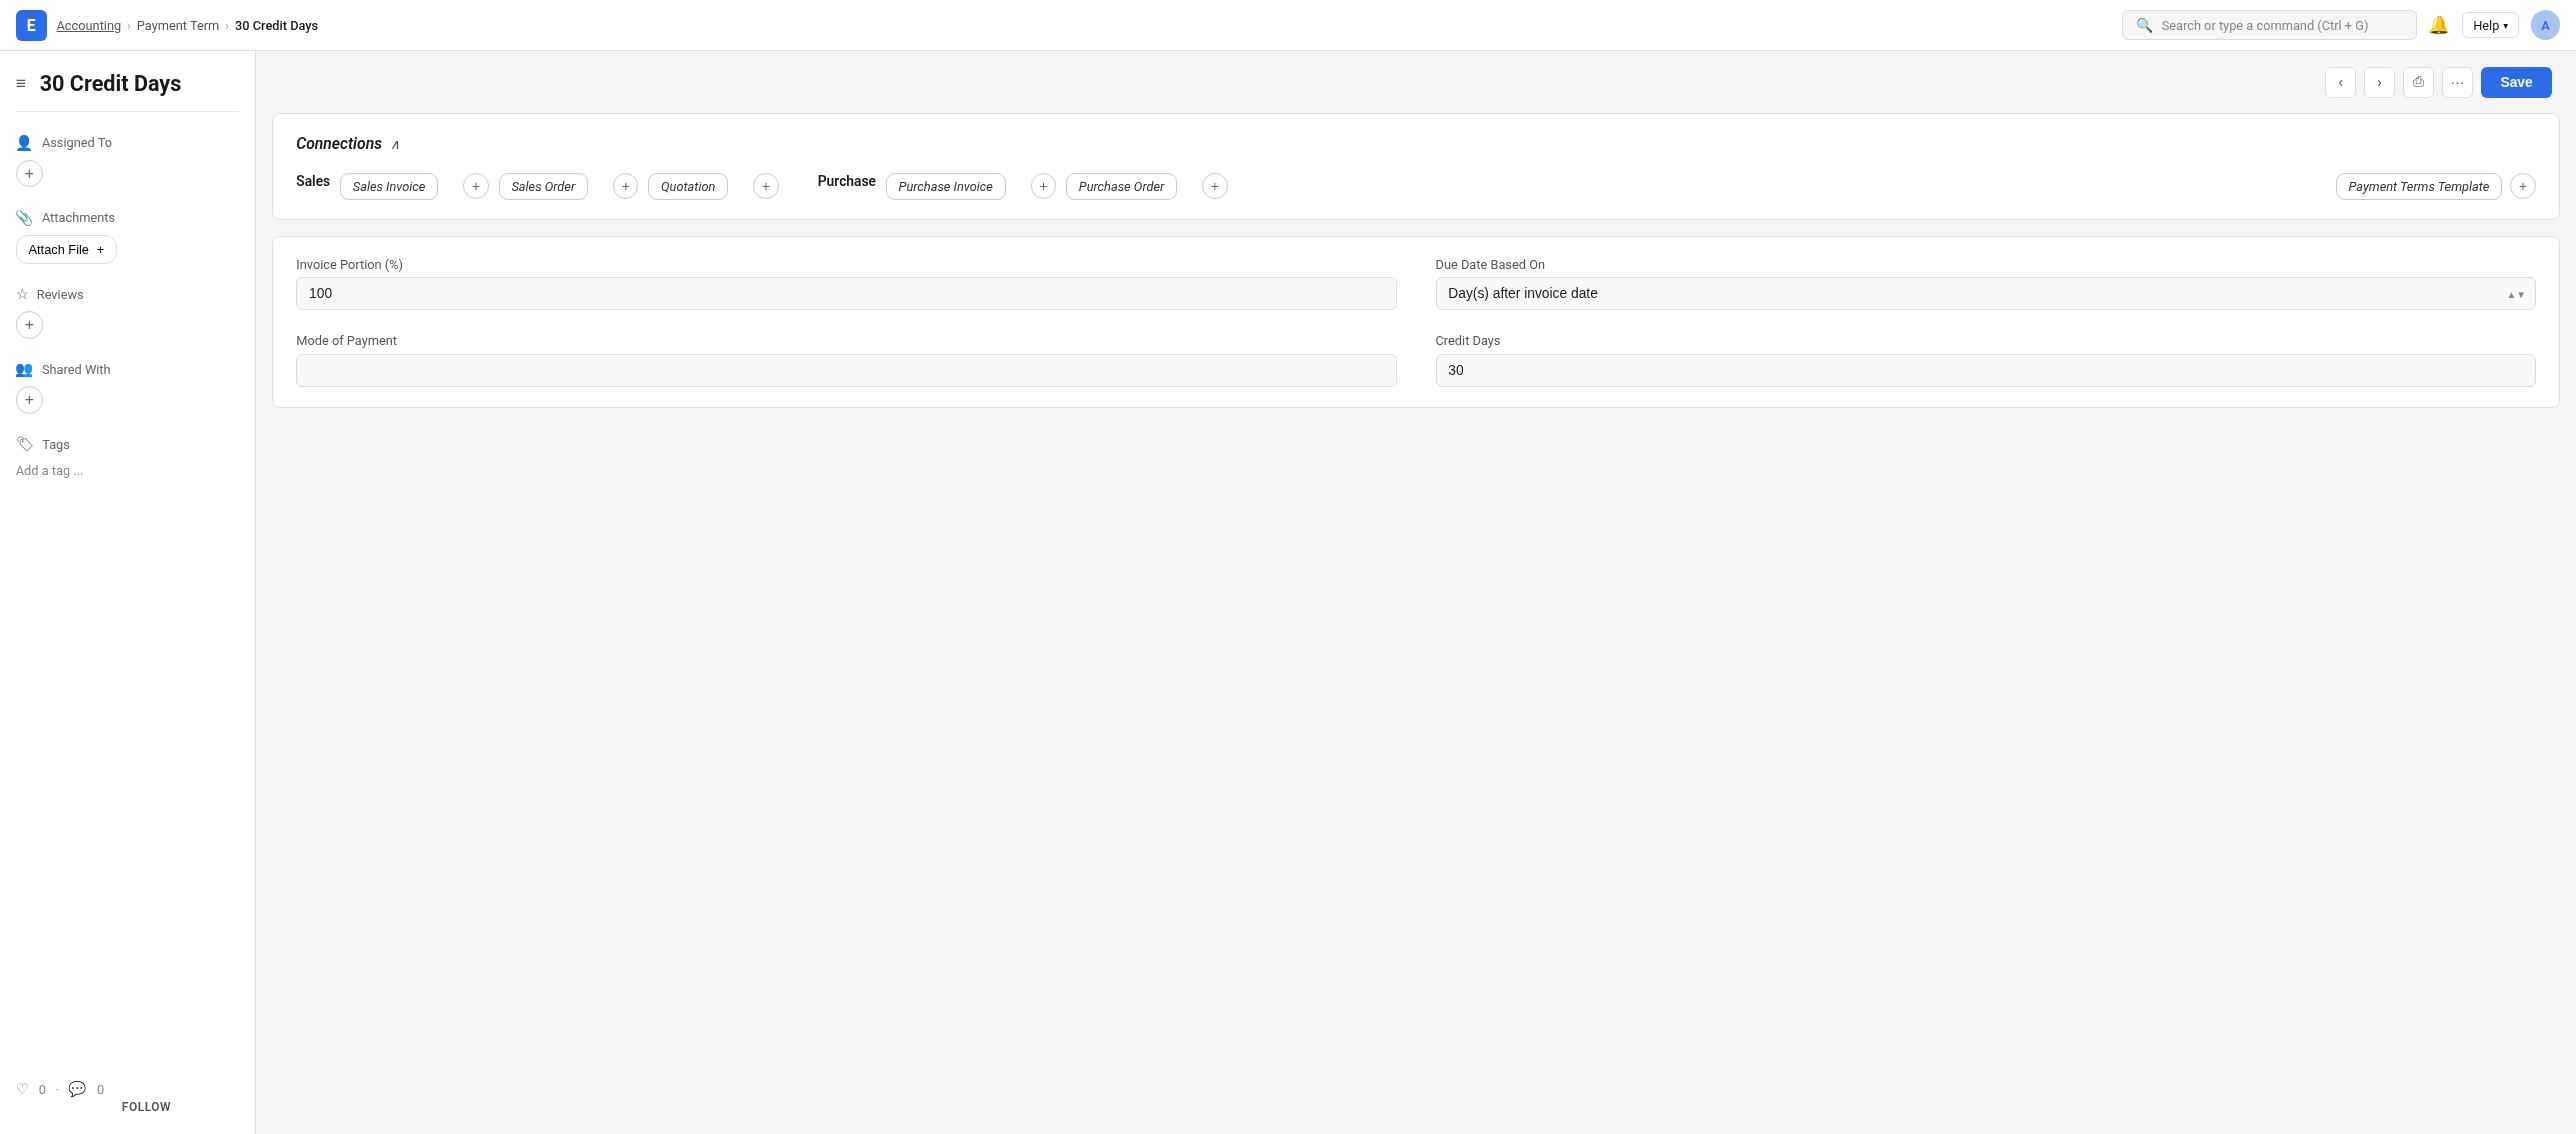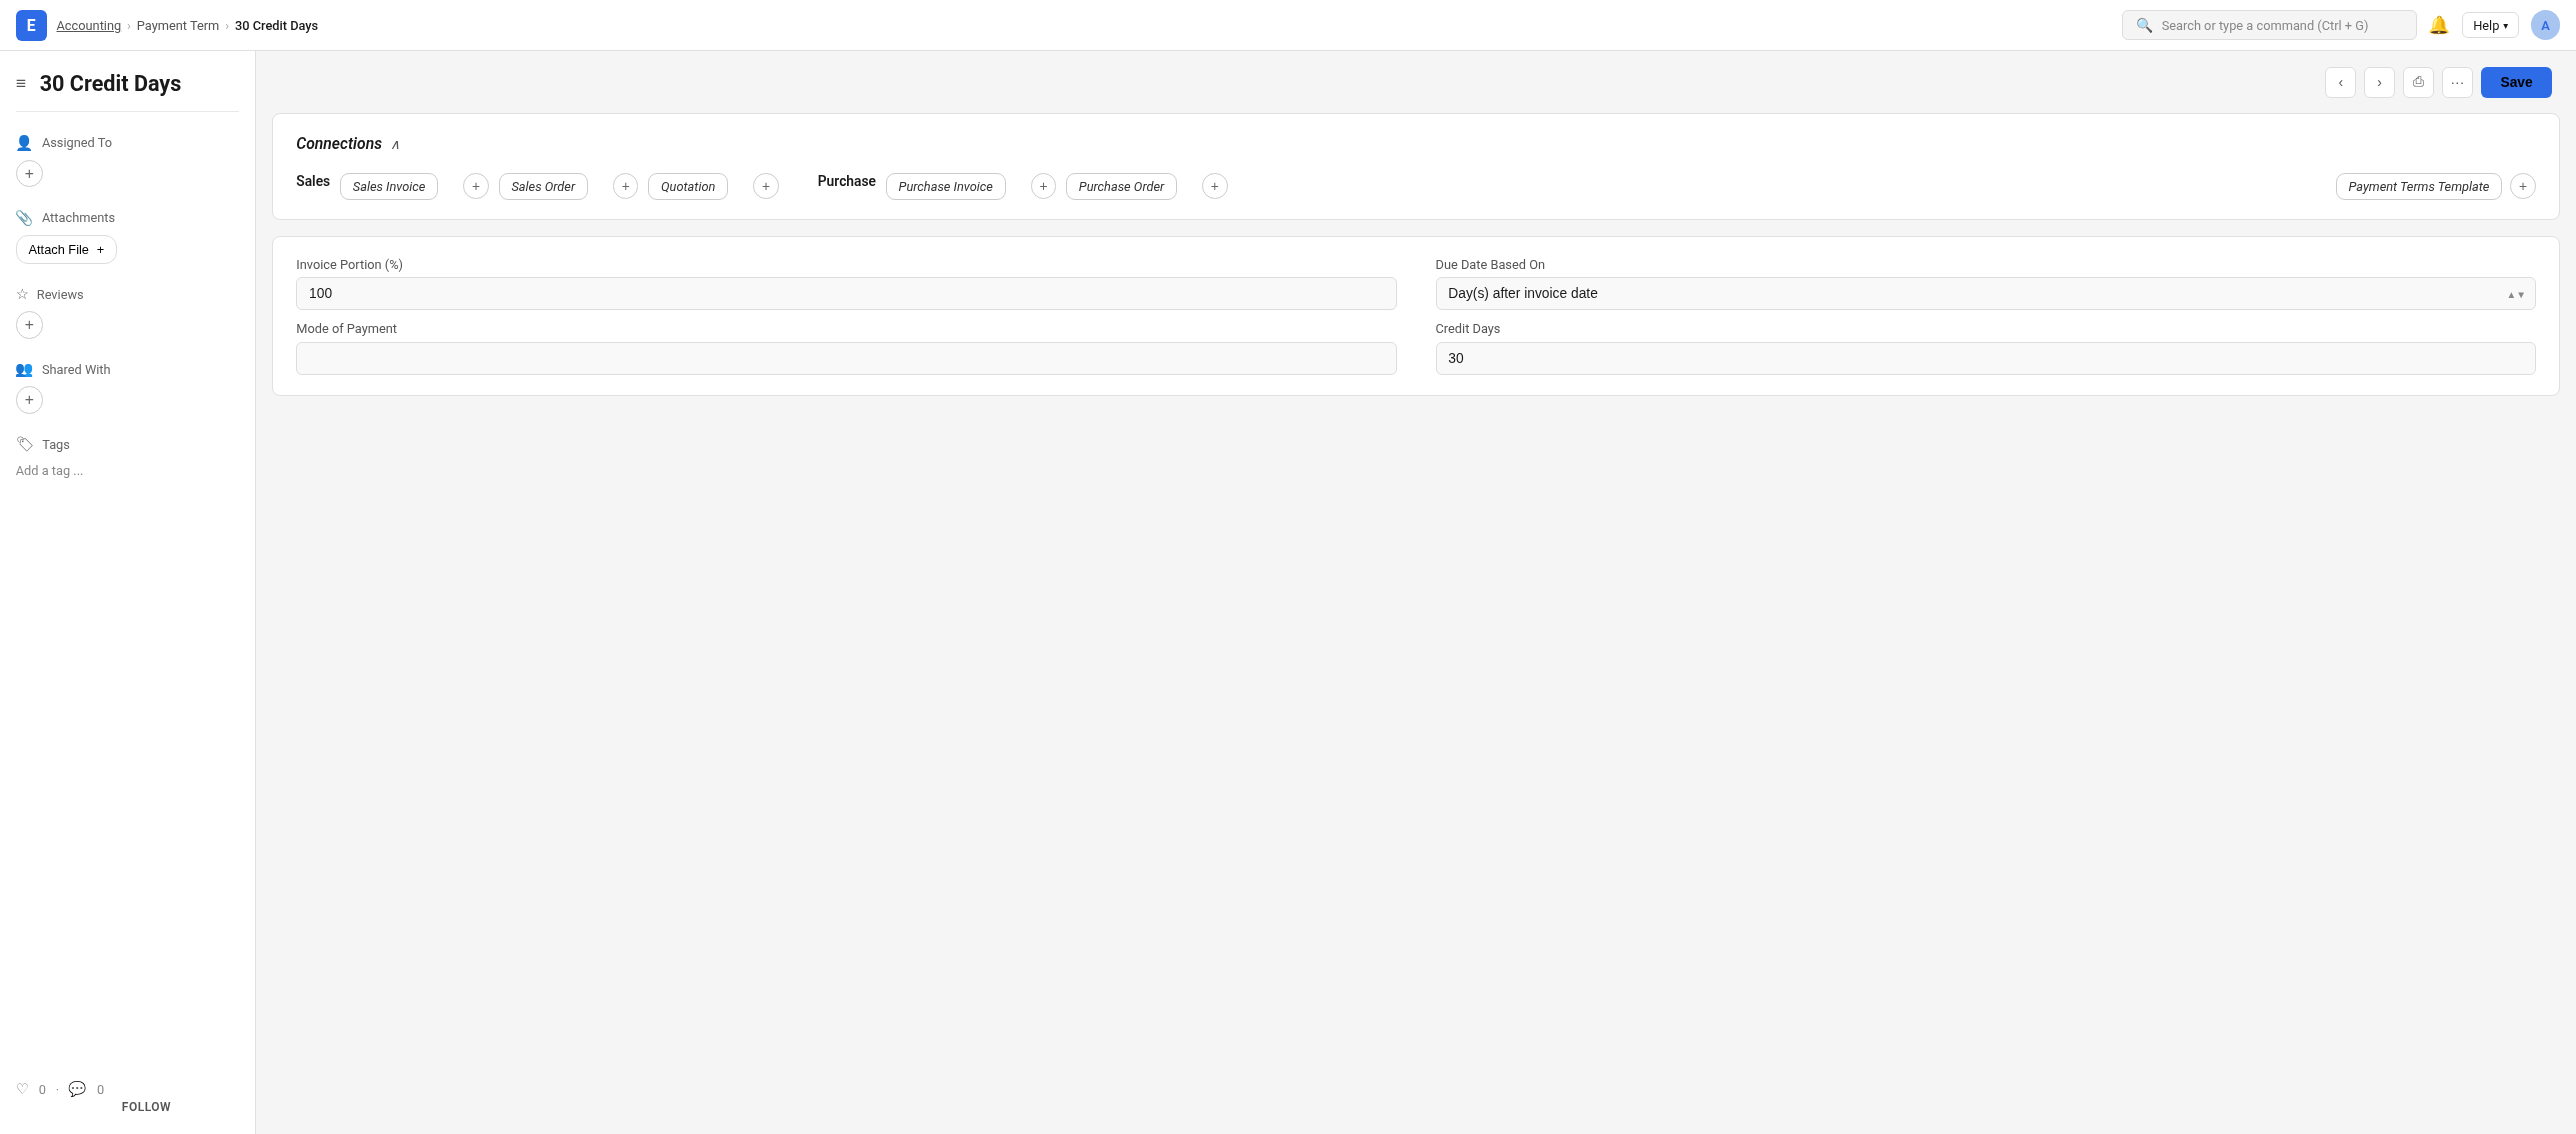--- a/index.html
+++ b/index.html
@@ -93,21 +93,21 @@
       width: 31px; height: 31px; border: 1px solid #ddd; border-radius: 5.9px;
       background: #fff; display: flex; align-items: center; justify-content: center;
       cursor: pointer; font-size: 13.8px; color: #555;
     }
     .more-btn {
       width: 31px; height: 31px; border: 1px solid #ddd; border-radius: 5.9px;
       background: #fff; display: flex; align-items: center; justify-content: center;
       cursor: pointer; font-size: 13.8px; color: #555;
     }
     .save-btn {
-      background: #2e6be6; color: #000000; border: none; border-radius: 5.9px;
+      background: #2e6be6; color: #fef9c3; border: none; border-radius: 5.9px;
       padding: 7.9px 19.7px; font-size: 13.8px; font-weight: 600; cursor: pointer;
     }
 
     
     .card {
       background: #fff; border-radius: 7.9px; border: 1px solid #e0e0e0;
       margin: 0 15.7px 15.7px 15.7px; padding: 19.7px 23.6px;
     }
 
     
@@ -127,21 +127,21 @@
       border: 1px solid #ccc; border-radius: 9px; padding: 4.9px 11.8px;
       font-size: 12.8px; color: #333; background: #fff; cursor: pointer; font-style: italic;
     }
     .conn-add {
       width: 25.6px; height: 25.6px; border-radius: 50%; border: 1px solid #ccc;
       display: flex; align-items: center; justify-content: center;
       font-size: 13.8px; color: #666; cursor: pointer; background: #fff;
     }
 
     
-    .form-grid { display: grid; grid-template-columns: 1fr 1fr; gap: 11px 39px; }
+    .form-grid { display: grid; grid-template-columns: 1fr 1fr; gap: 23px 39px; }
     .form-group { display: flex; flex-direction: column; gap: 5.9px; }
     .form-label { font-size: 12.8px; color: #555; }
     .form-input {
       border: 1px solid #ddd; border-radius: 5.9px; padding: 7.9px 11.8px;
       font-size: 13.8px; background: #f9f9f9; color: #1a1a1a;
     }
     .form-select-wrapper { position: relative; }
     .form-select {
       width: 100%; border: 1px solid #ddd; border-radius: 5.9px; padding: 7.9px 29.5px 7.9px 11.8px;
       font-size: 13.8px; background: #f9f9f9; color: #1a1a1a; appearance: none;

